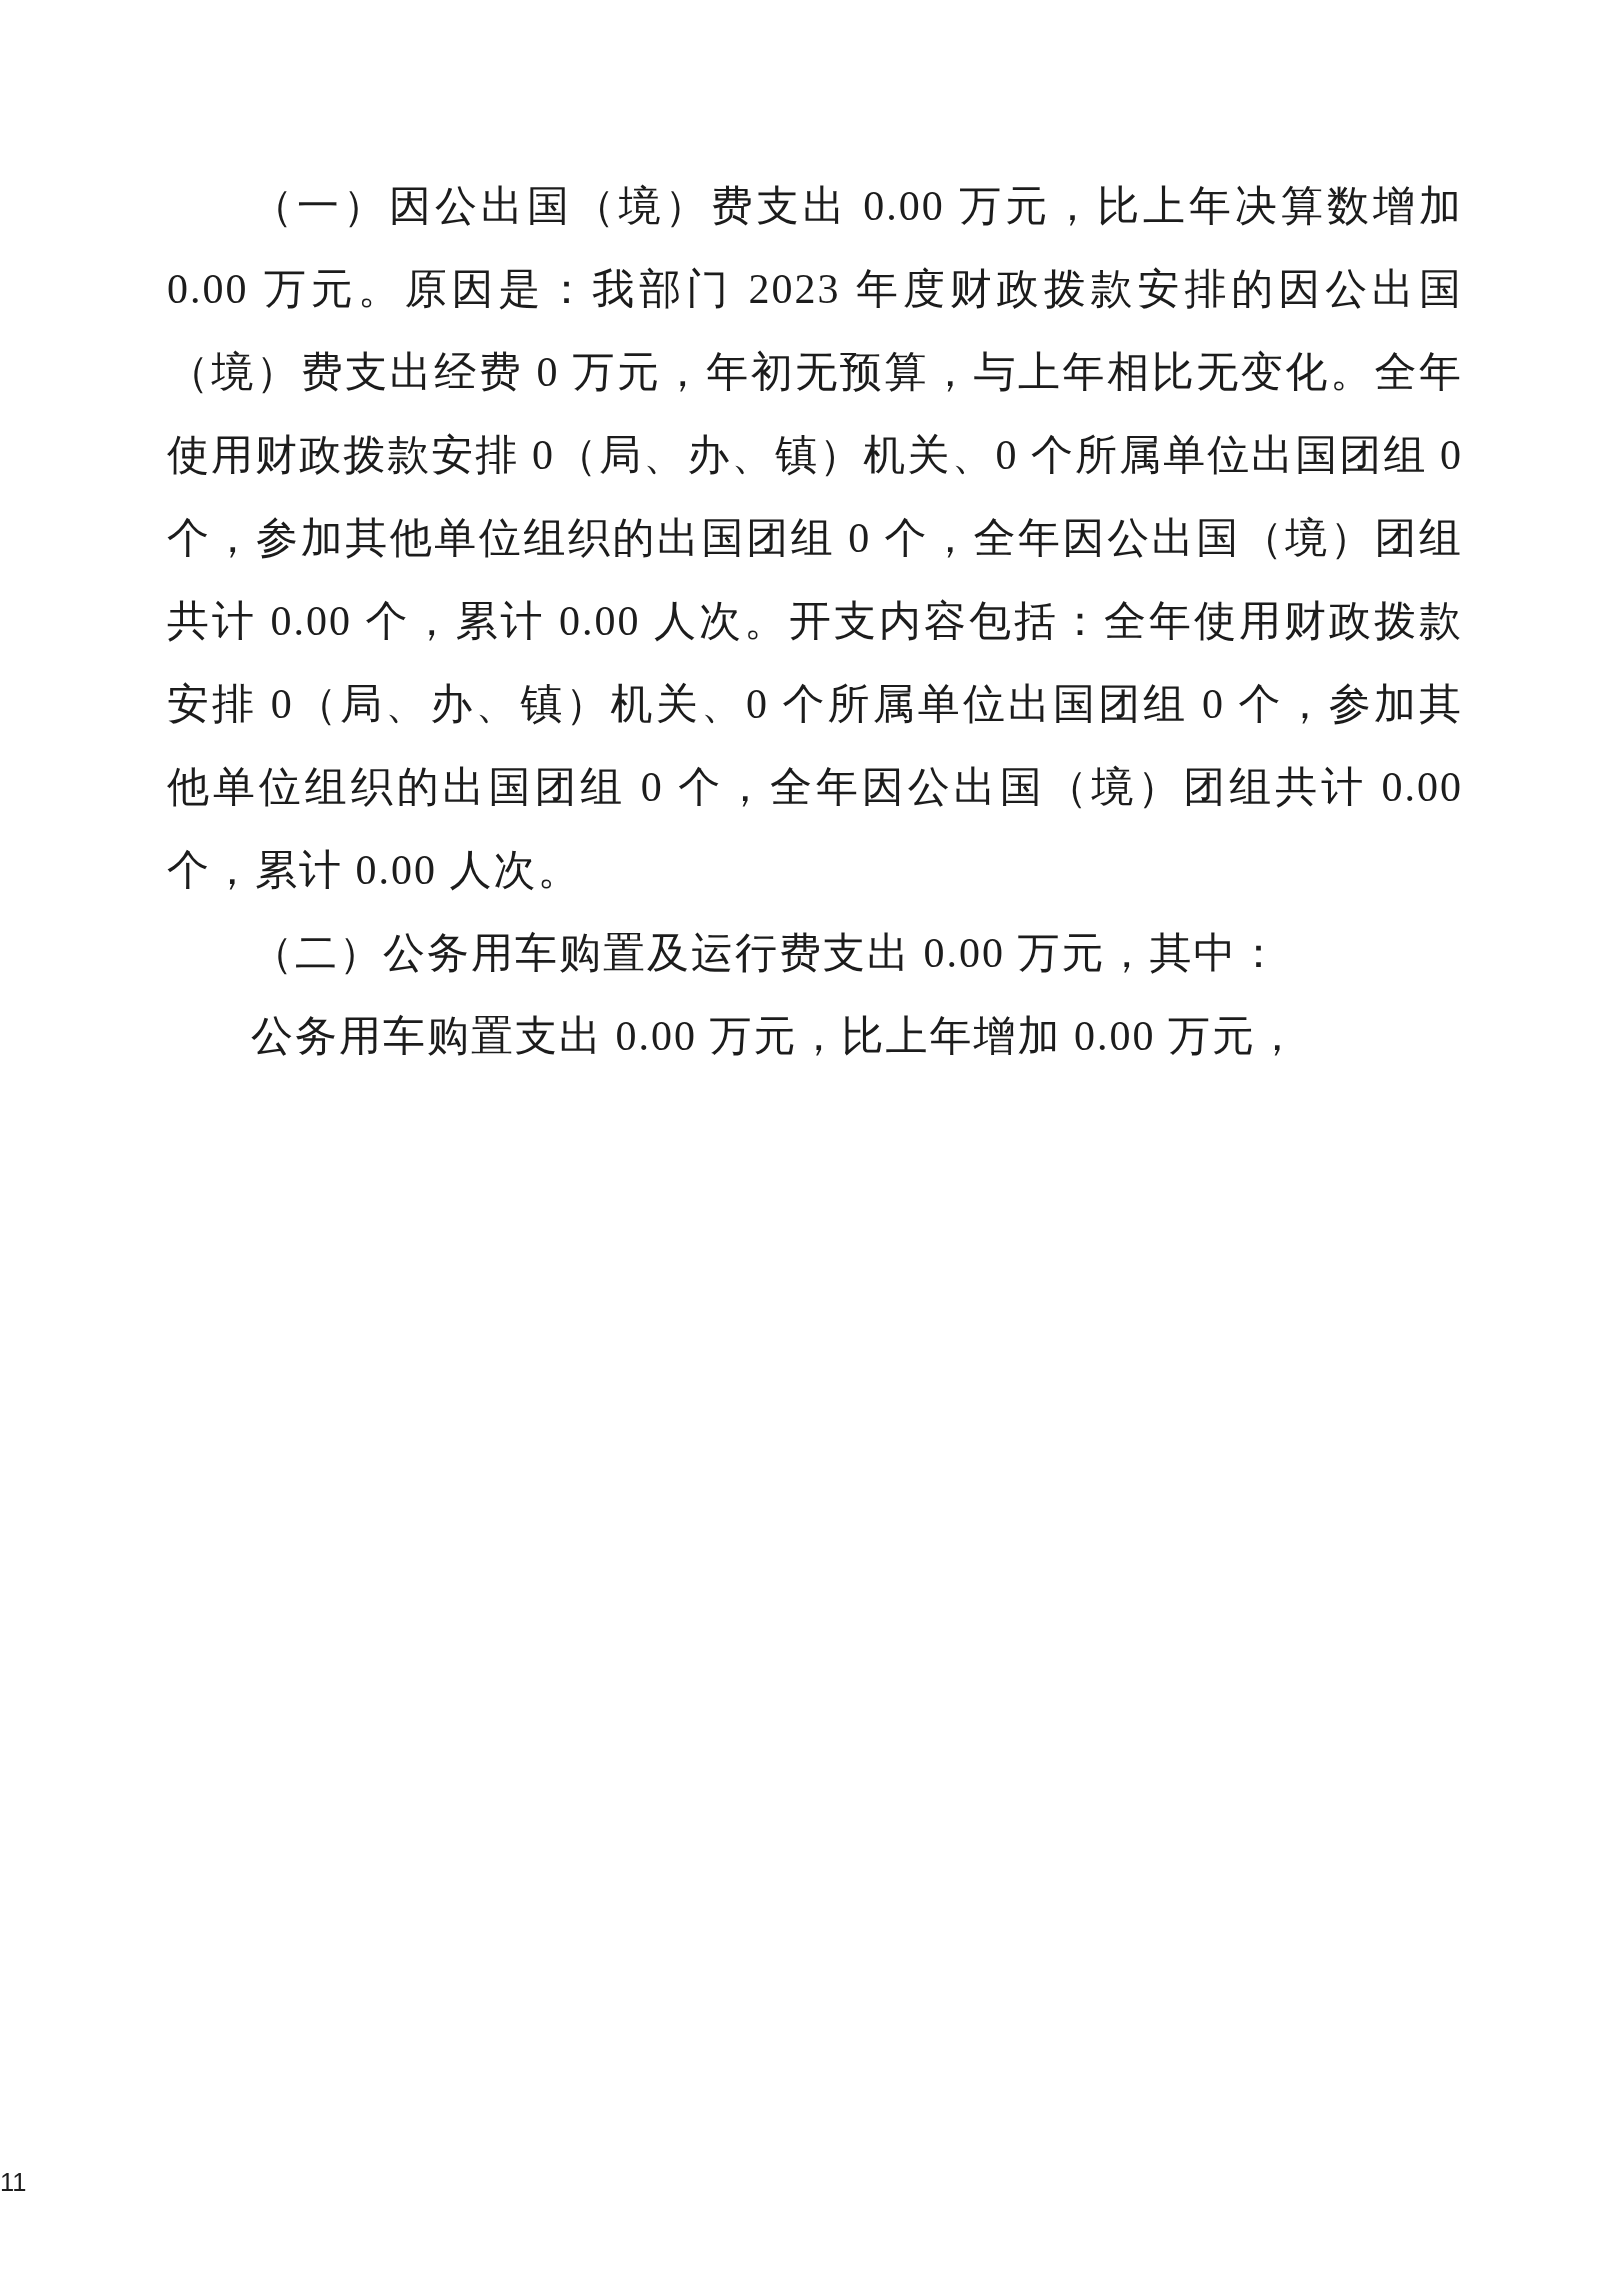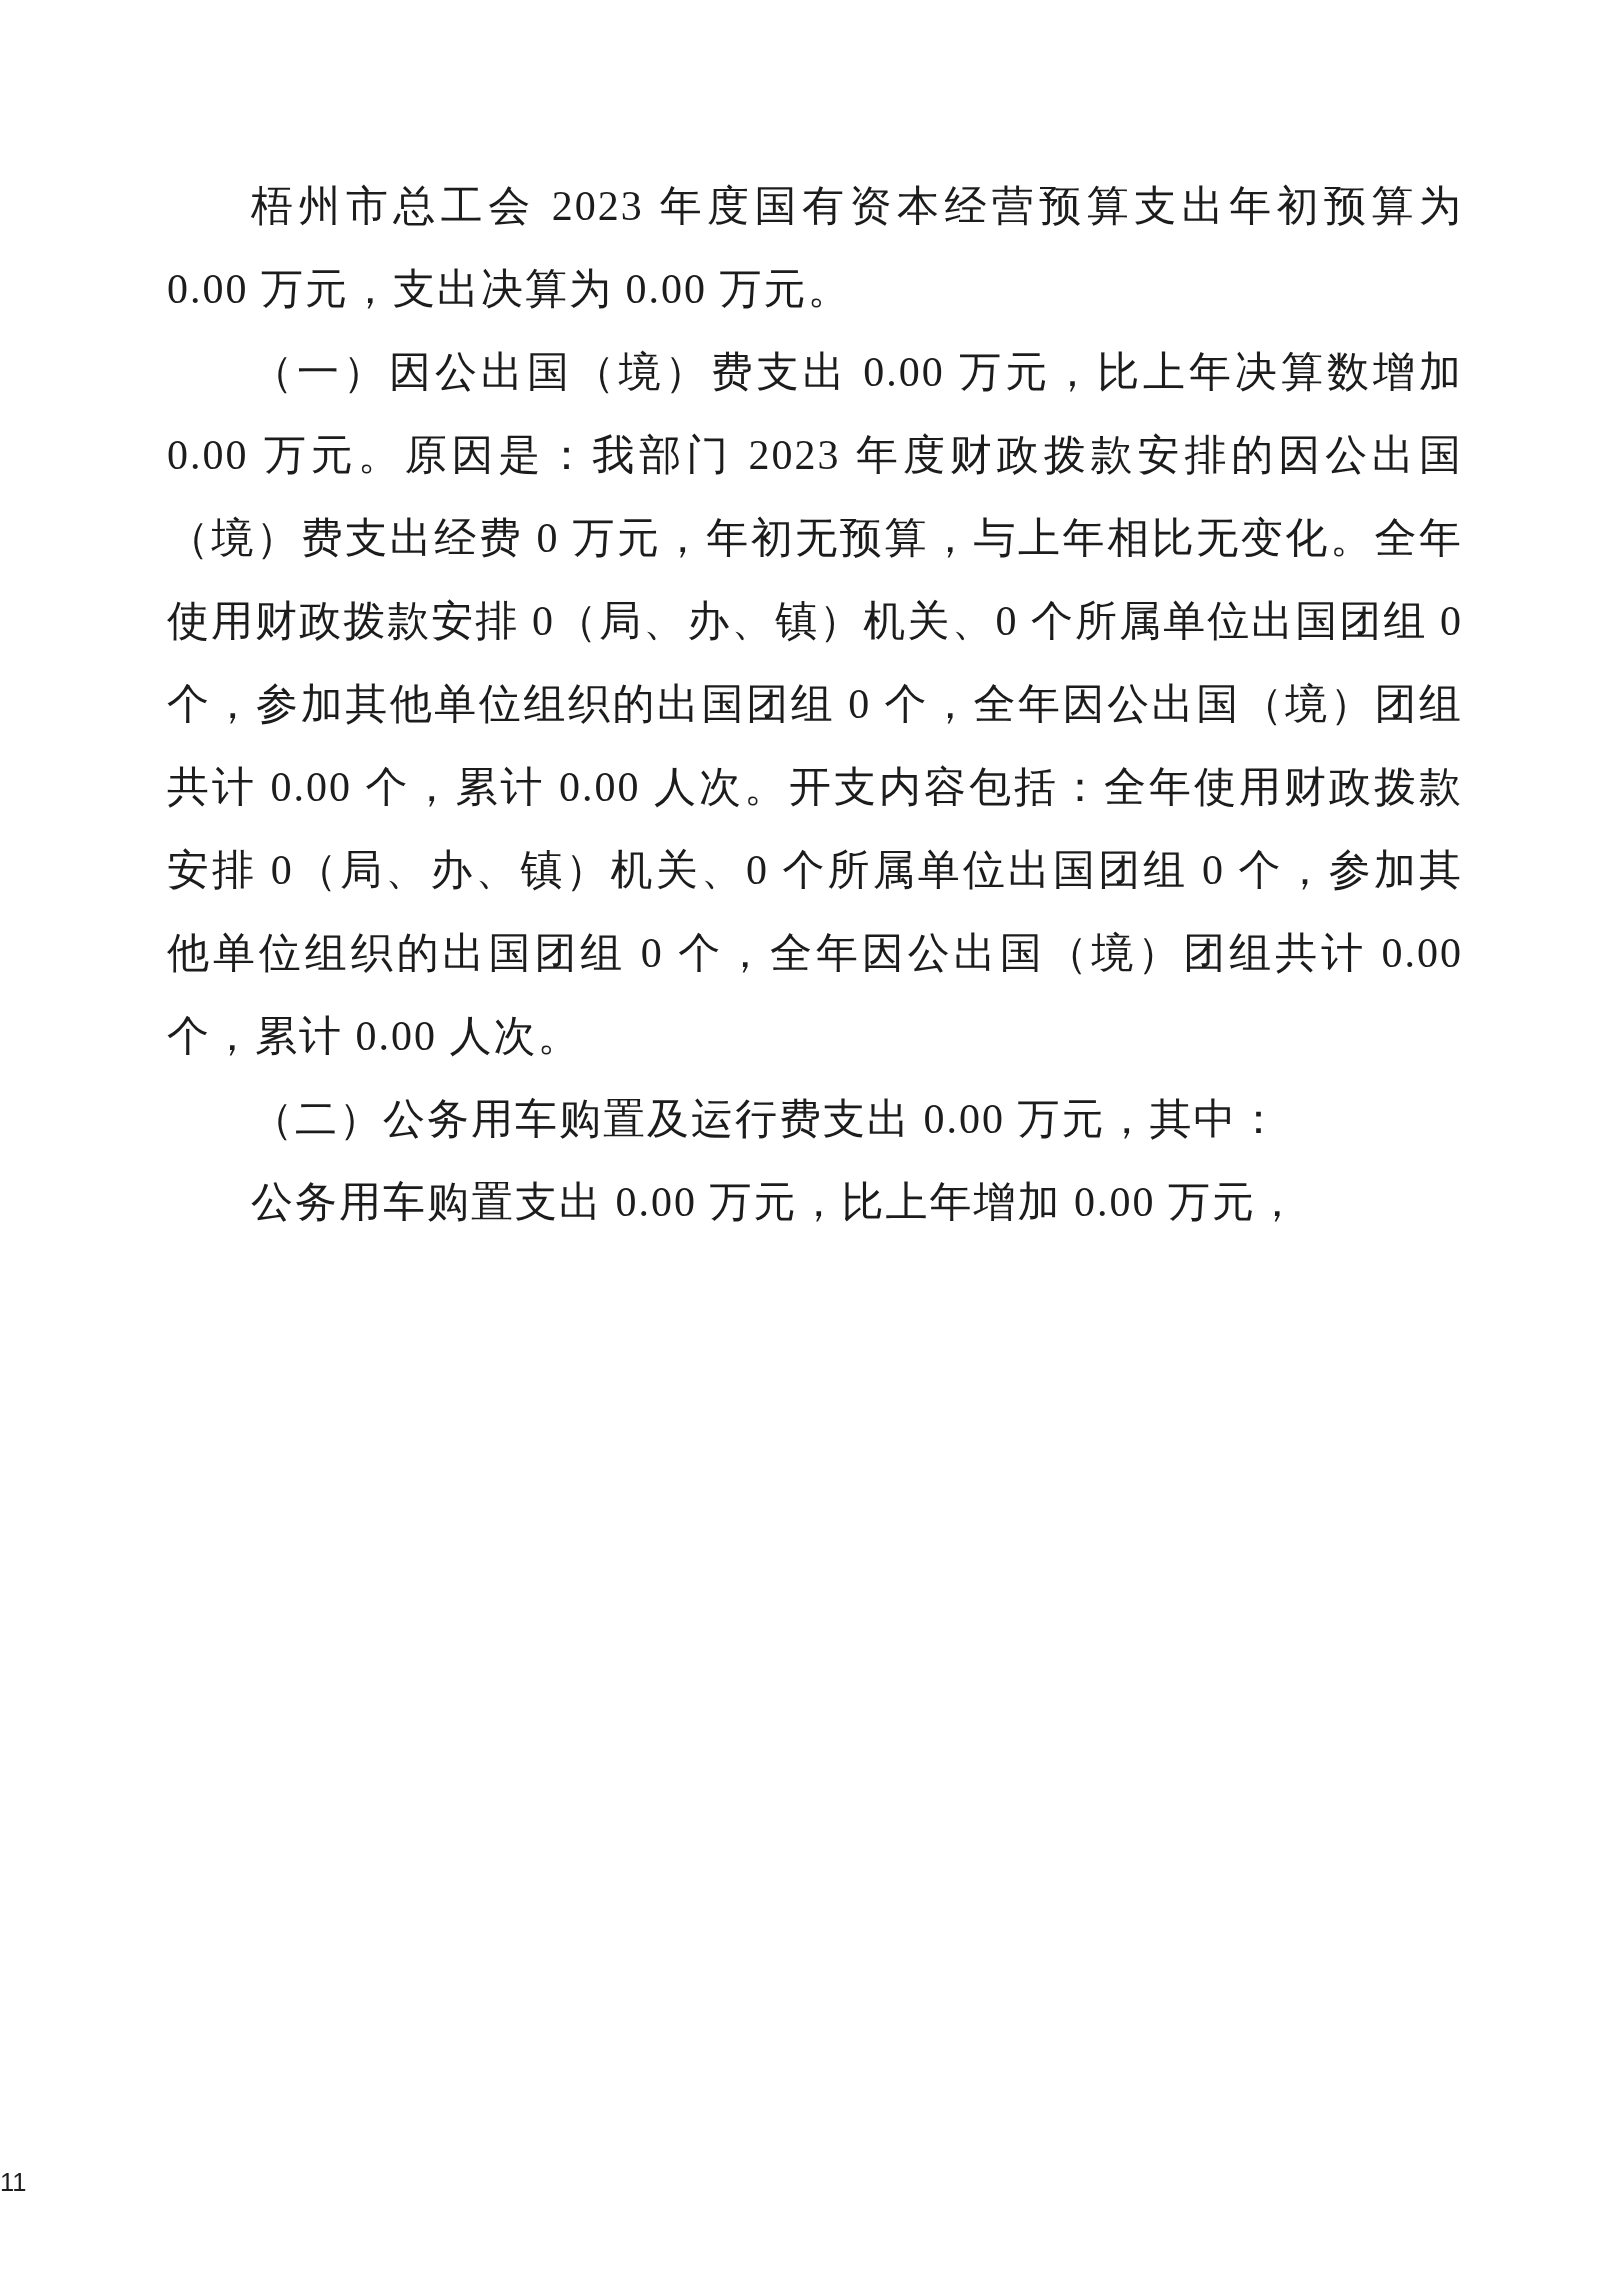--- a/index.html
+++ b/index.html
@@ -51,20 +51,19 @@
     line-height: 25.5px;
     color: #1c1c1c;
     font-family: "Liberation Sans", "DejaVu Sans", sans-serif;
   }
 </style>
 </head>
 <body>
 
 <div class="page">
   <div class="doc-body">
-      <p class="body-para">梧州市总工会 2023 年度国有资本经营预算支出年初预算为 0.00 万元，支出决算为 0.00 万元。</p>
       <p class="body-para">（一）因公出国（境）费支出 0.00 万元，比上年决算数增加 0.00 万元。原因是：我部门 2023 年度财政拨款安排的因公出国（境）费支出经费 0 万元，年初无预算，与上年相比无变化。全年使用财政拨款安排 0（局、办、镇）机关、0 个所属单位出国团组 0 个，参加其他单位组织的出国团组 0 个，全年因公出国（境）团组共计 0.00 个，累计 0.00 人次。开支内容包括：全年使用财政拨款安排 0（局、办、镇）机关、0 个所属单位出国团组 0 个，参加其他单位组织的出国团组 0 个，全年因公出国（境）团组共计 0.00 个，累计 0.00 人次。</p>
       <p class="body-para">（二）公务用车购置及运行费支出 0.00 万元，其中：</p>
       <p class="body-para">公务用车购置支出 0.00 万元，比上年增加 0.00 万元，</p>
     </div>
   <div class="page-number">11</div>
 </div>
 
 
 </body></html>

